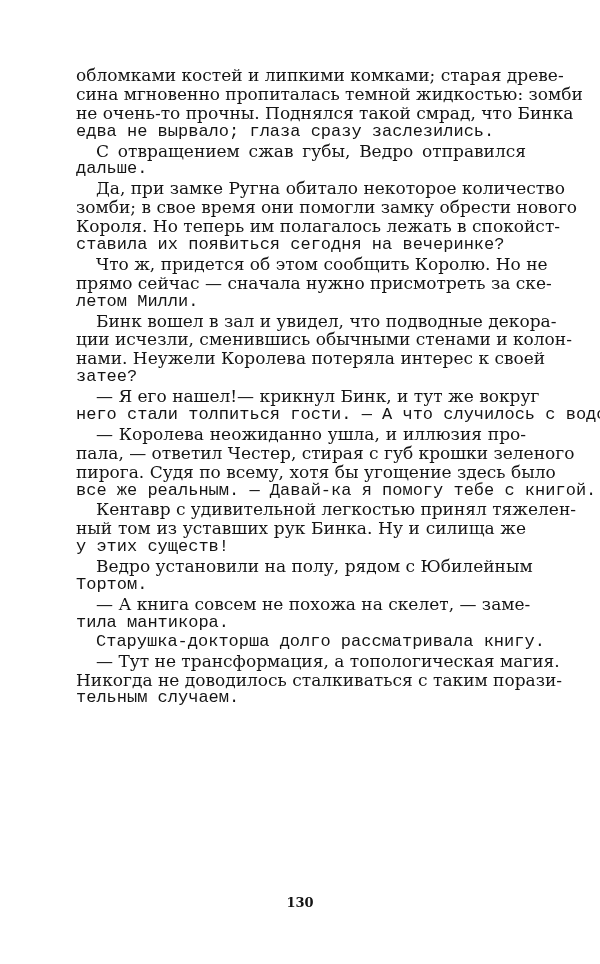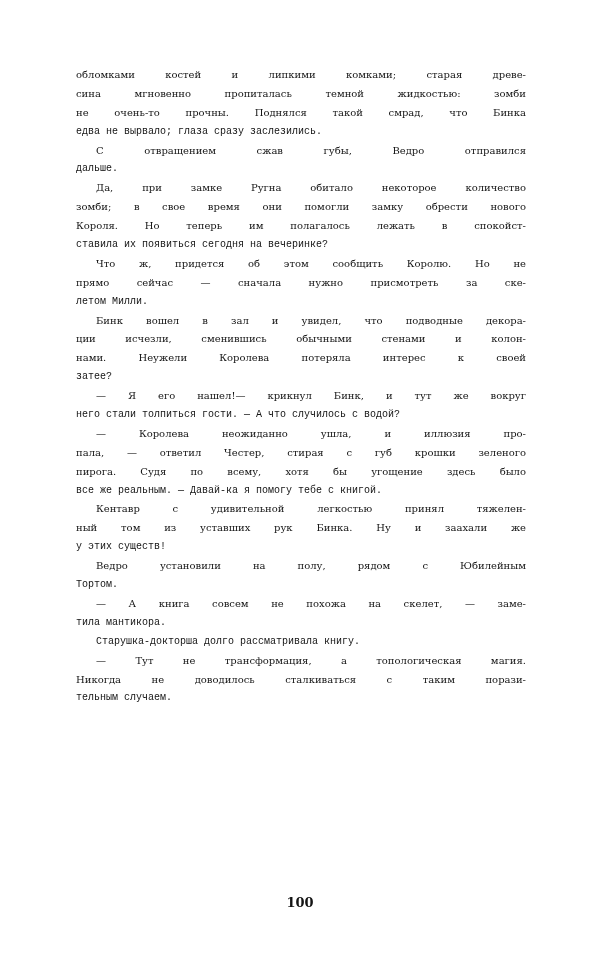--- a/index.html
+++ b/index.html
@@ -3,21 +3,21 @@
   <meta charset="utf-8">
   <style>
     html, body { margin: 0; padding: 0; background: #ffffff; }
     body { width: 600px; height: 964px; position: relative; overflow: hidden; }
     .page {
       position: absolute;
       left: 76px;
       top: 66px;
       width: 450px;
       font-family: "DejaVu Serif", serif;
-      font-size: 10px;
+      font-size: 17px;
       line-height: 18.9px;
       color: #141414;
     }
     .line {
       display: block;
       white-space: nowrap;
       text-align: justify;
       text-align-last: justify;
       height: 18.9px;
       overflow: visible;
@@ -71,33 +71,33 @@
       <span class="line last">него стали толпиться гости. — А что случилось с водой?</span>
     </div>
     <div>
       <span class="line indent">— Королева неожиданно ушла, и иллюзия про-</span>
       <span class="line">пала, — ответил Честер, стирая с губ крошки зеленого</span>
       <span class="line">пирога. Судя по всему, хотя бы угощение здесь было</span>
       <span class="line last">все же реальным. — Давай-ка я помогу тебе с книгой.</span>
     </div>
     <div>
       <span class="line indent">Кентавр с удивительной легкостью принял тяжелен-</span>
-      <span class="line">ный том из уставших рук Бинка. Ну и заахали же</span>
+      <span class="line">ный том из уставших рук Бинка. Ну и силища же</span>
       <span class="line last">у этих существ!</span>
     </div>
     <div>
       <span class="line indent">Ведро установили на полу, рядом с Юбилейным</span>
       <span class="line last">Тортом.</span>
     </div>
     <div>
       <span class="line indent">— А книга совсем не похожа на скелет, — заме-</span>
       <span class="line last">тила мантикора.</span>
     </div>
     <div>
       <span class="line indent last">Старушка-докторша долго рассматривала книгу.</span>
     </div>
     <div>
       <span class="line indent">— Тут не трансформация, а топологическая магия.</span>
       <span class="line">Никогда не доводилось сталкиваться с таким порази-</span>
       <span class="line last">тельным случаем.</span>
     </div>
   </div>
-<div class="page-number">100</div>
+<div class="page-number">130</div>
 
 </body></html>

